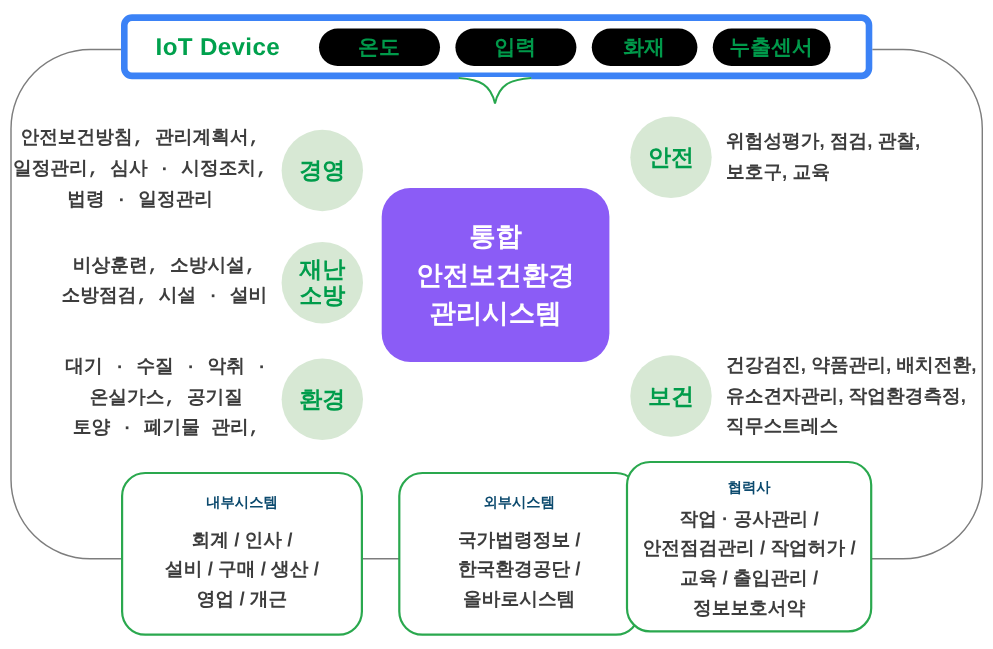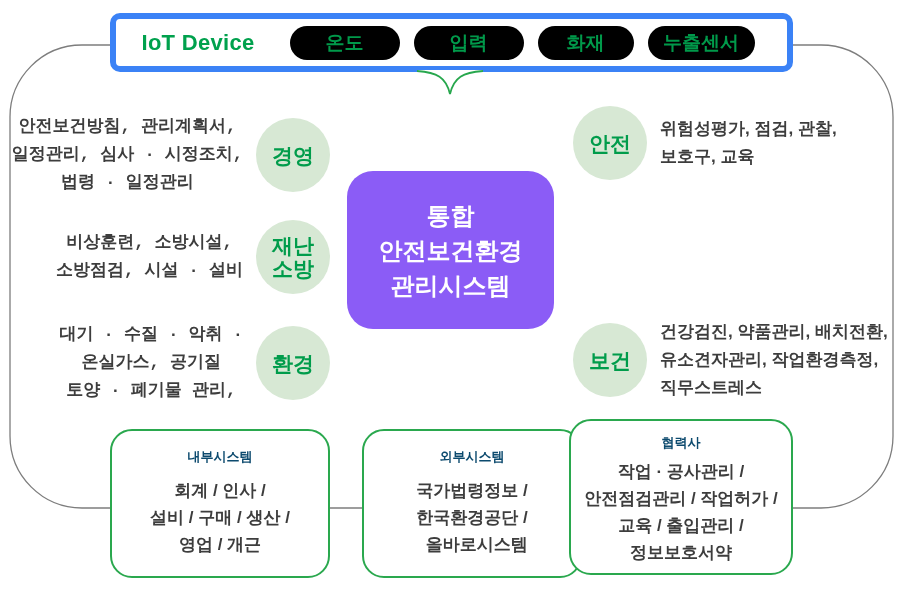--- a/index.html
+++ b/index.html
@@ -52,21 +52,21 @@
   
   .sys-box{
     position:absolute;background:#fff;box-sizing:border-box;
     border:2px solid #2aa84e;border-radius:22px;text-align:center;
   }
   #box1{left:110px;top:429px;width:220px;height:149px;}
   #box2{left:338px;top:429px;width:220px;height:149px;margin-left:24px;}
   #box3{left:569px;top:419px;width:224px;height:156px;}
   .sys-title{margin-top:17px;font-size:13px;font-weight:800;color:#0c4a6e;}
   .sys-body{margin-top:11px;font-size:17px;line-height:27px;color:#3d3d3d;font-weight:600;}
-  #box2 .sys-body{display:inline-block;text-align:right;}
+  #box2 .sys-body{display:inline-block;text-align:center;}
   #box3 .sys-title{margin-top:13px;}
   #box3 .sys-body{margin-top:6px;}
 </style>
 </head>
 <body>
 
 <div class="canvas">
 
   <svg class="outer-svg" width="903" height="590" viewBox="0 0 903 590">
     <path d="M 110 45 H 82 A 72 72 0 0 0 10 117 V 436 A 72 72 0 0 0 82 508 H 821 A 72 72 0 0 0 893 436 V 117 A 72 72 0 0 0 821 45 H 793" fill="none" stroke="#7d7d7d" stroke-width="1.3"></path>

